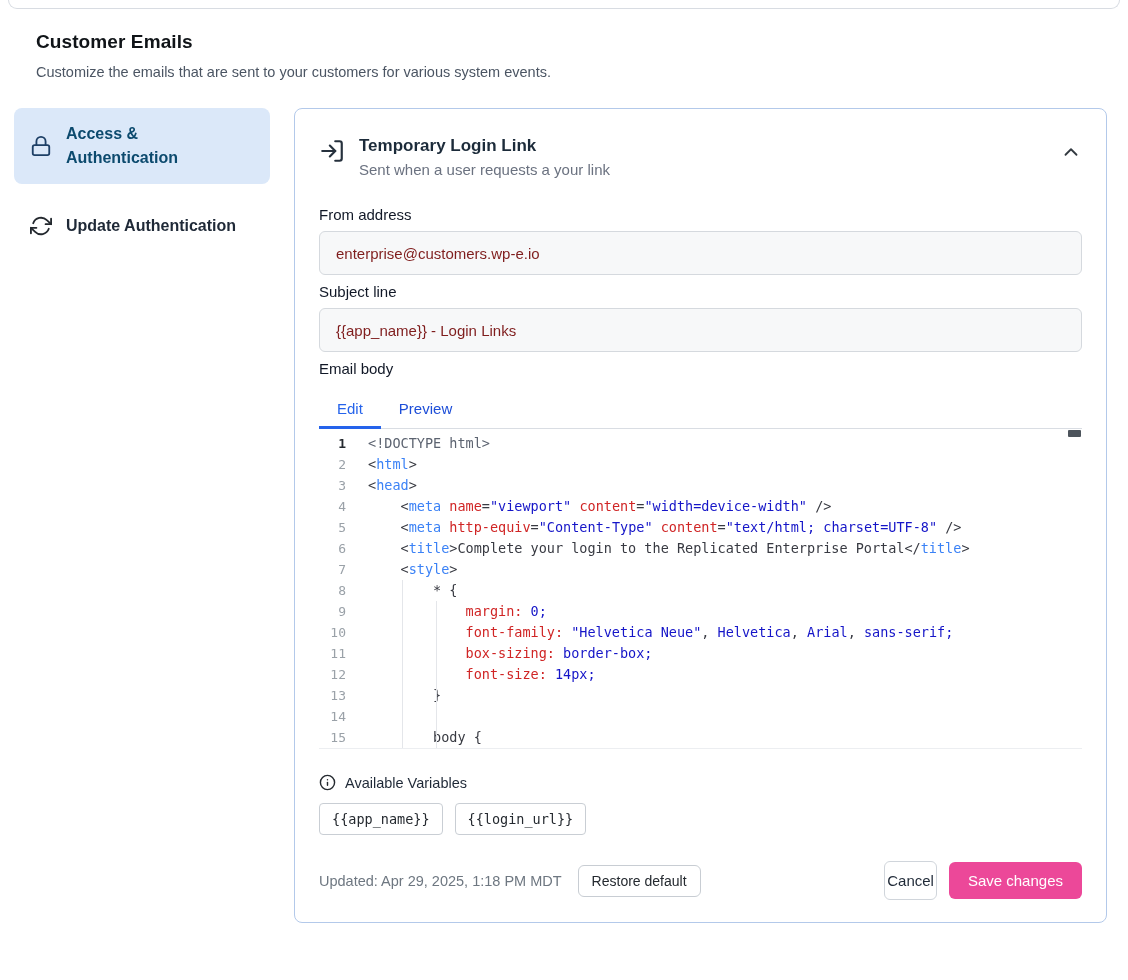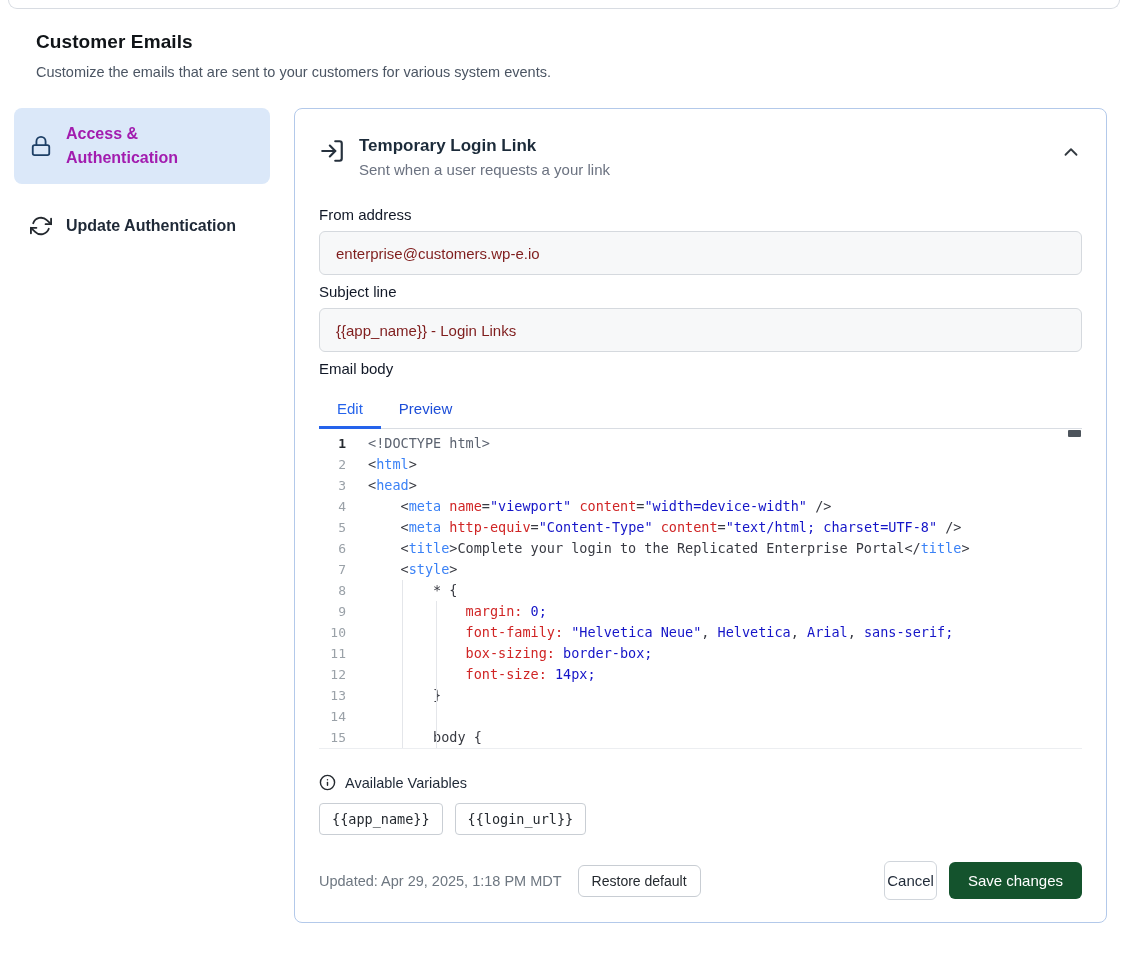--- a/index.html
+++ b/index.html
@@ -11,21 +11,21 @@
 
   .page-header { margin:22px 36px 0; }
   .page-title { font-size:19px; font-weight:700; color:#101418; letter-spacing:.1px; }
   .page-subtitle { margin-top:11px; font-size:14.5px; color:#4b5563; }
 
   .content { display:flex; align-items:flex-start; gap:24px; margin:28px 21px 0 14px; }
 
   .sidebar { width:256px; flex-shrink:0; display:flex; flex-direction:column; gap:16px; }
   .side-item { display:flex; align-items:center; gap:14px; padding:14px 16px;
     border-radius:8px; font-size:16px; font-weight:600; color:#1f2937; cursor:pointer; }
-  .side-item.active { background:#dbe8f9; color:#a21caf; }
+  .side-item.active { background:#dbe8f9; color:#0c4a6e; }
   .side-item .icon { flex-shrink:0; display:flex; }
   .side-item .lbl { line-height:24px; }
   .side-item.active .lbl { max-width:140px; }
 
   .card { flex:1; border:1px solid #b3c9ea; border-radius:8px; background:#fff;
     padding:24px 24px 22px; }
 
   .card-header { display:flex; align-items:flex-start; gap:14px; }
   .card-header .hicon { margin-top:5px; color:#26313d; display:flex; }
   .card-title { font-size:17px; font-weight:700; color:#1c2b3a; line-height:25px; }
@@ -72,21 +72,21 @@
     padding:7px 12px; cursor:pointer; }
 
   .footer { margin-top:26px; display:flex; align-items:center; }
   .updated { font-size:14.5px; color:#6e7781; }
   .btn { cursor:pointer; font-family:"Liberation Sans", sans-serif; border-radius:6px; }
   .btn-restore { margin-left:16px; padding:7px 13px; font-size:14px;
     border:1px solid #c8cdd3; background:#fff; color:#24292f; }
   .btn-cancel { margin-left:auto; padding:10px 2px; font-size:15px;
     border:1px solid #d0d5db; background:#fff; color:#1f2937; }
   .btn-save { margin-left:12px; padding:10px 19px; font-size:15px; border:none;
-    background:#14532d; color:#ffffff; }
+    background:#ec4899; color:#ffffff; }
 
   svg { display:block; }
 </style>
 </head>
 <body>
 
 <div class="top-strip"></div>
 
 <div class="page-header">
   <div class="page-title">Customer Emails</div>

